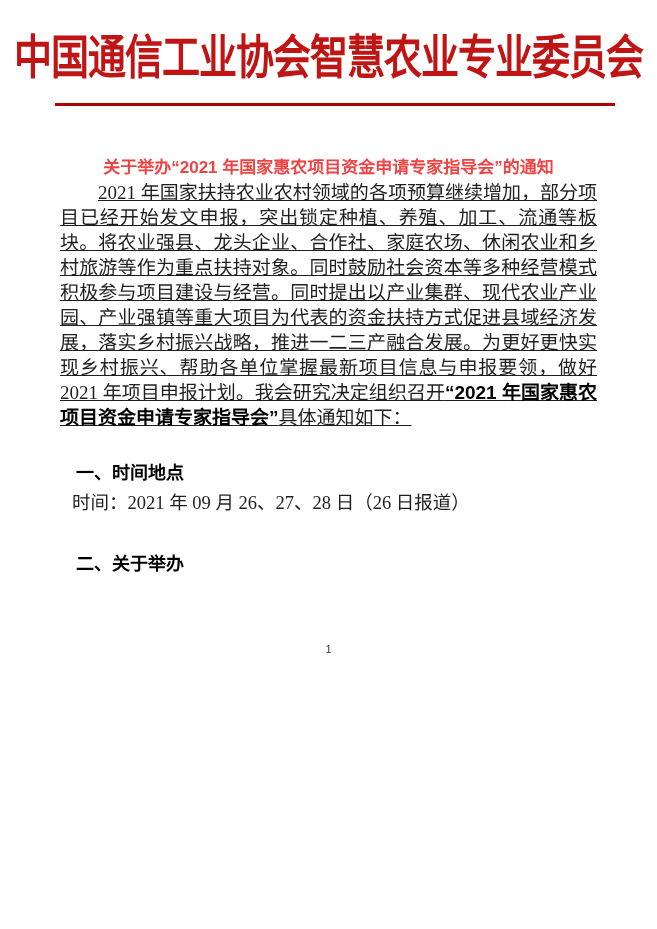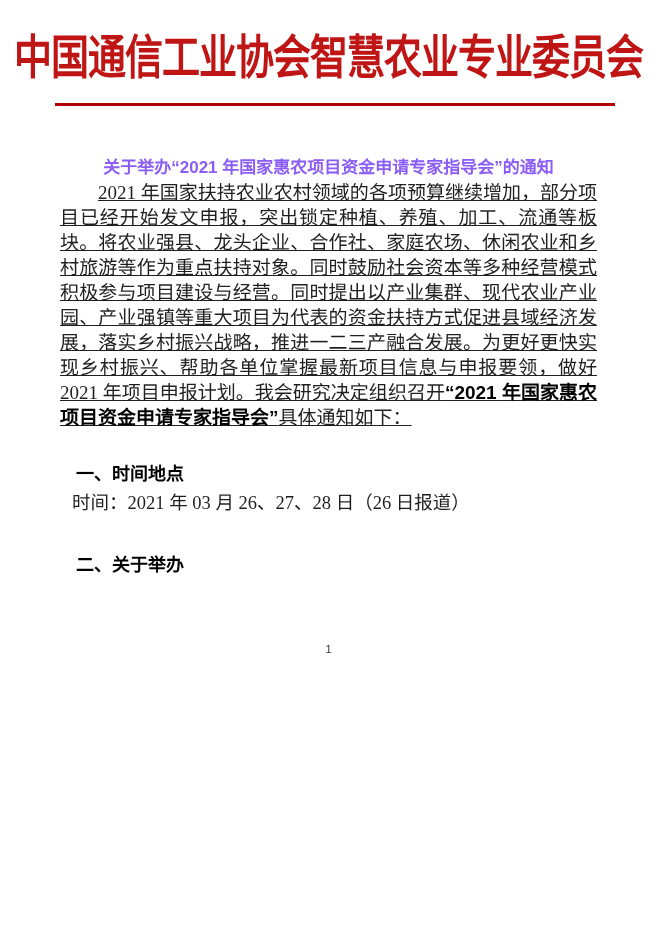--- a/index.html
+++ b/index.html
@@ -41,21 +41,21 @@
   .content {
     padding: 0 60px;
   }
   .doc-title {
     margin: 50px 0 0 0;
     text-align: center;
     font-family: "Liberation Sans", "DejaVu Sans", sans-serif;
     font-weight: bold;
     font-size: 17px;
     line-height: 24px;
-    color: #8b5cf6;
+    color: #ef4444;
   }
   .salutation {
     margin: 36px 0 0 0;
     font-size: 19px;
     line-height: 29px;
   }
   .para {
     margin: 0;
     font-size: 19px;
     line-height: 25px;
@@ -67,21 +67,21 @@
     text-indent: 2em;
   }
   .bold-inline {
     font-weight: bold;
     font-family: "Liberation Sans", "DejaVu Sans", sans-serif;
     color: #000000;
   }
   .section-heading {
     margin: 30px 0 0 0;
     padding-left: 16px;
-    font-family: Liberation Serif, serif;
+    font-family: Liberation Mono, monospace;
     font-weight: bold;
     font-size: 18px;
     line-height: 29px;
     color: #000000;
   }
   .gap-lg {
     margin-top: 33px;
   }
   .detail-line {
     margin: 0;
@@ -114,21 +114,21 @@
 
   <main class="content">
 
     <h2 class="doc-title">关于举办“2021 年国家惠农项目资金申请专家指导会”的通知</h2>
 
 
     <p class="para indent"><span>2021 年国家扶持农业农村领域的各项预算继续增加，部分项目已经开始发文申报，突出锁定种植、养殖、加工、流通等板块。将农业强县、龙头企业、合作社、家庭农场、休闲农业和乡村旅游等作为重点扶持对象。同时鼓励社会资本等多种经营模式积极参与项目建设与经营。同时提出以产业集群、现代农业产业园、产业强镇等重大项目为代表的资金扶持方式促进县域经济发展，落实乡村振兴战略，推进一二三产融合发展。为更好更快实现乡村振兴、帮助各单位掌握最新项目信息与申报要领，做好 2021 年项目申报计划。我会研究决定组织召开</span><span class="bold-inline">“2021 年国家惠农项目资金申请专家指导会”</span><span>具体通知如下：</span></p>
 
     <h3 class="section-heading">一、时间地点</h3>
 
-    <p class="detail-line">时间：2021 年 03 月 26、27、28 日（26 日报道）</p>
+    <p class="detail-line">时间：2021 年 09 月 26、27、28 日（26 日报道）</p>
 
 
     <h3 class="section-heading gap-lg">二、关于举办</h3>
 
 
   </main>
 
   <footer class="page-footer">
     <span class="page-number">1</span>
   </footer>

